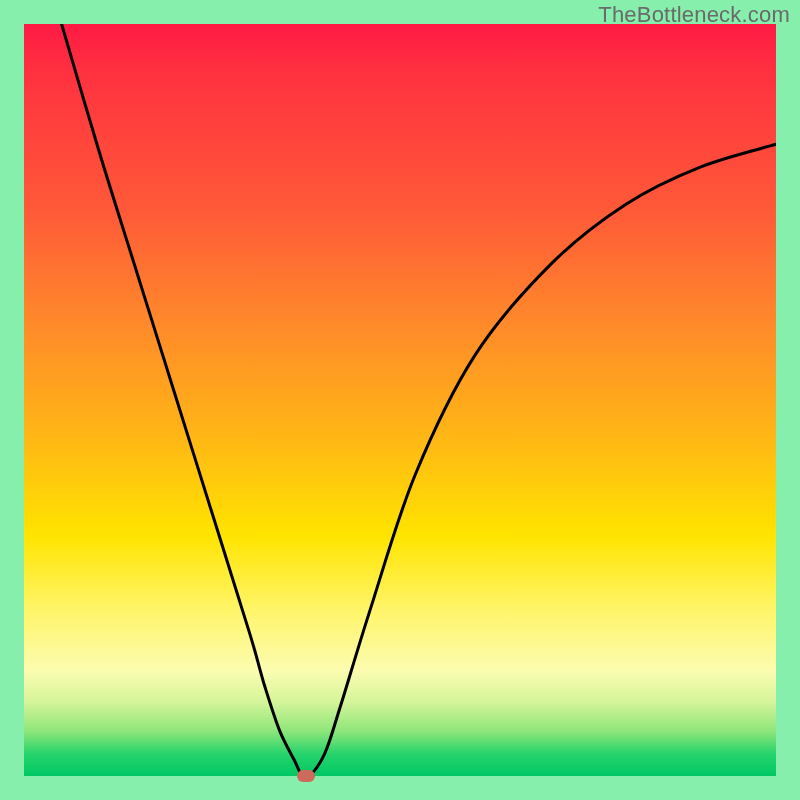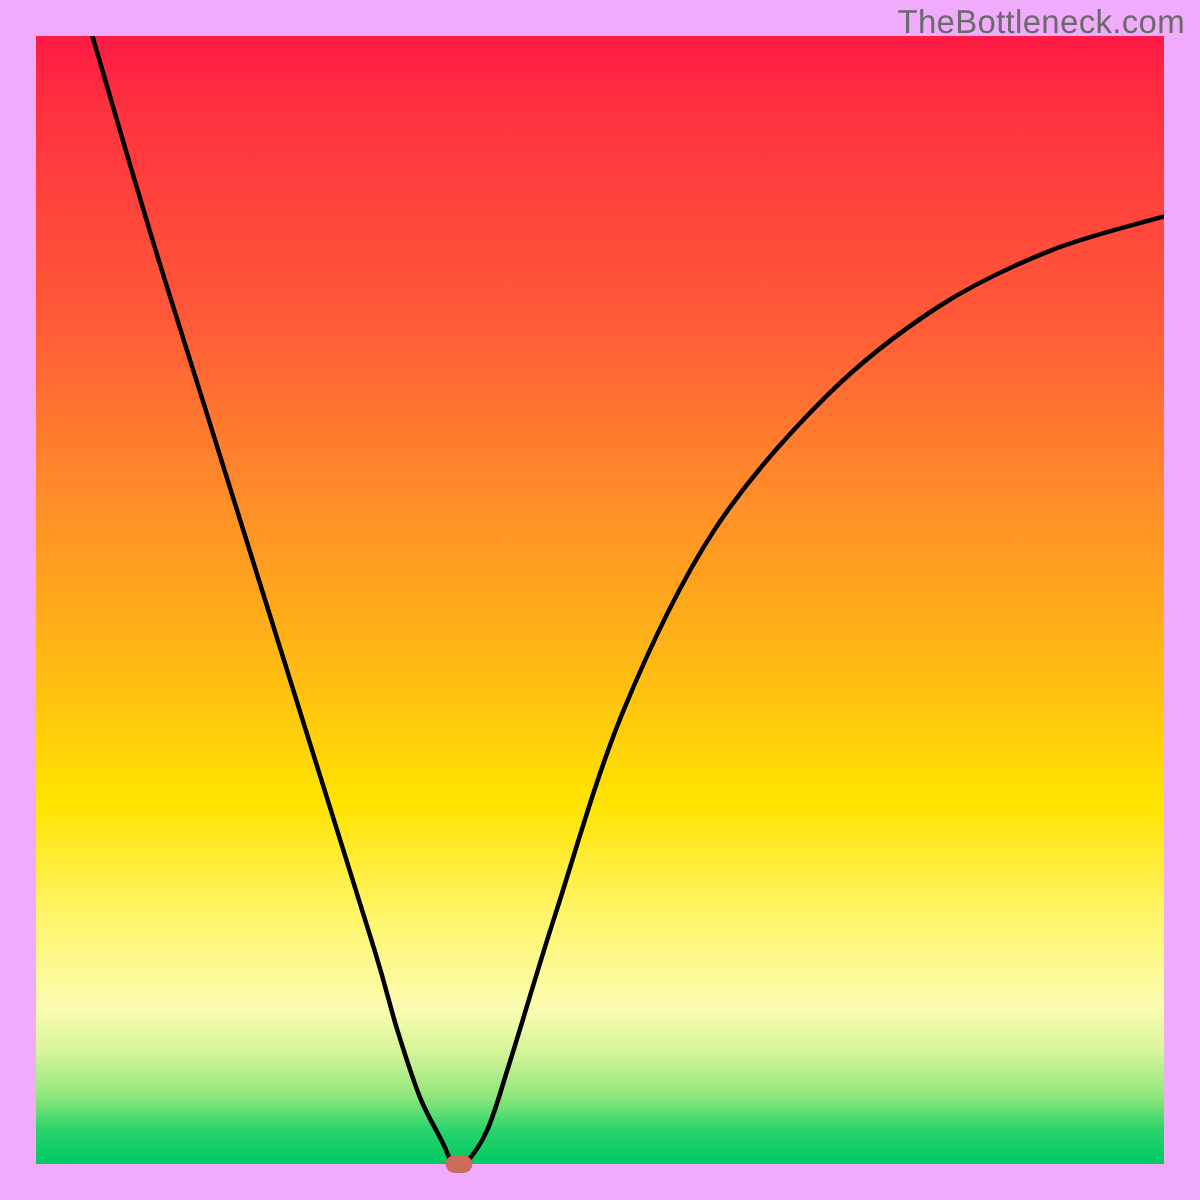--- a/index.html
+++ b/index.html
@@ -10,21 +10,21 @@
     background: #000;
     overflow: hidden;
     font-family: Arial, Helvetica, sans-serif;
   }
   .frame {
     position: absolute;
     left: 0;
     top: 0;
     width: 800px;
     height: 800px;
-    background: #f0abfc;
+    background: #86efac;
   }
   .plot-area {
     position: absolute;
     left: 24px;
     top: 24px;
     width: 752px;
     height: 752px;
     
     background: linear-gradient(
       to bottom,

